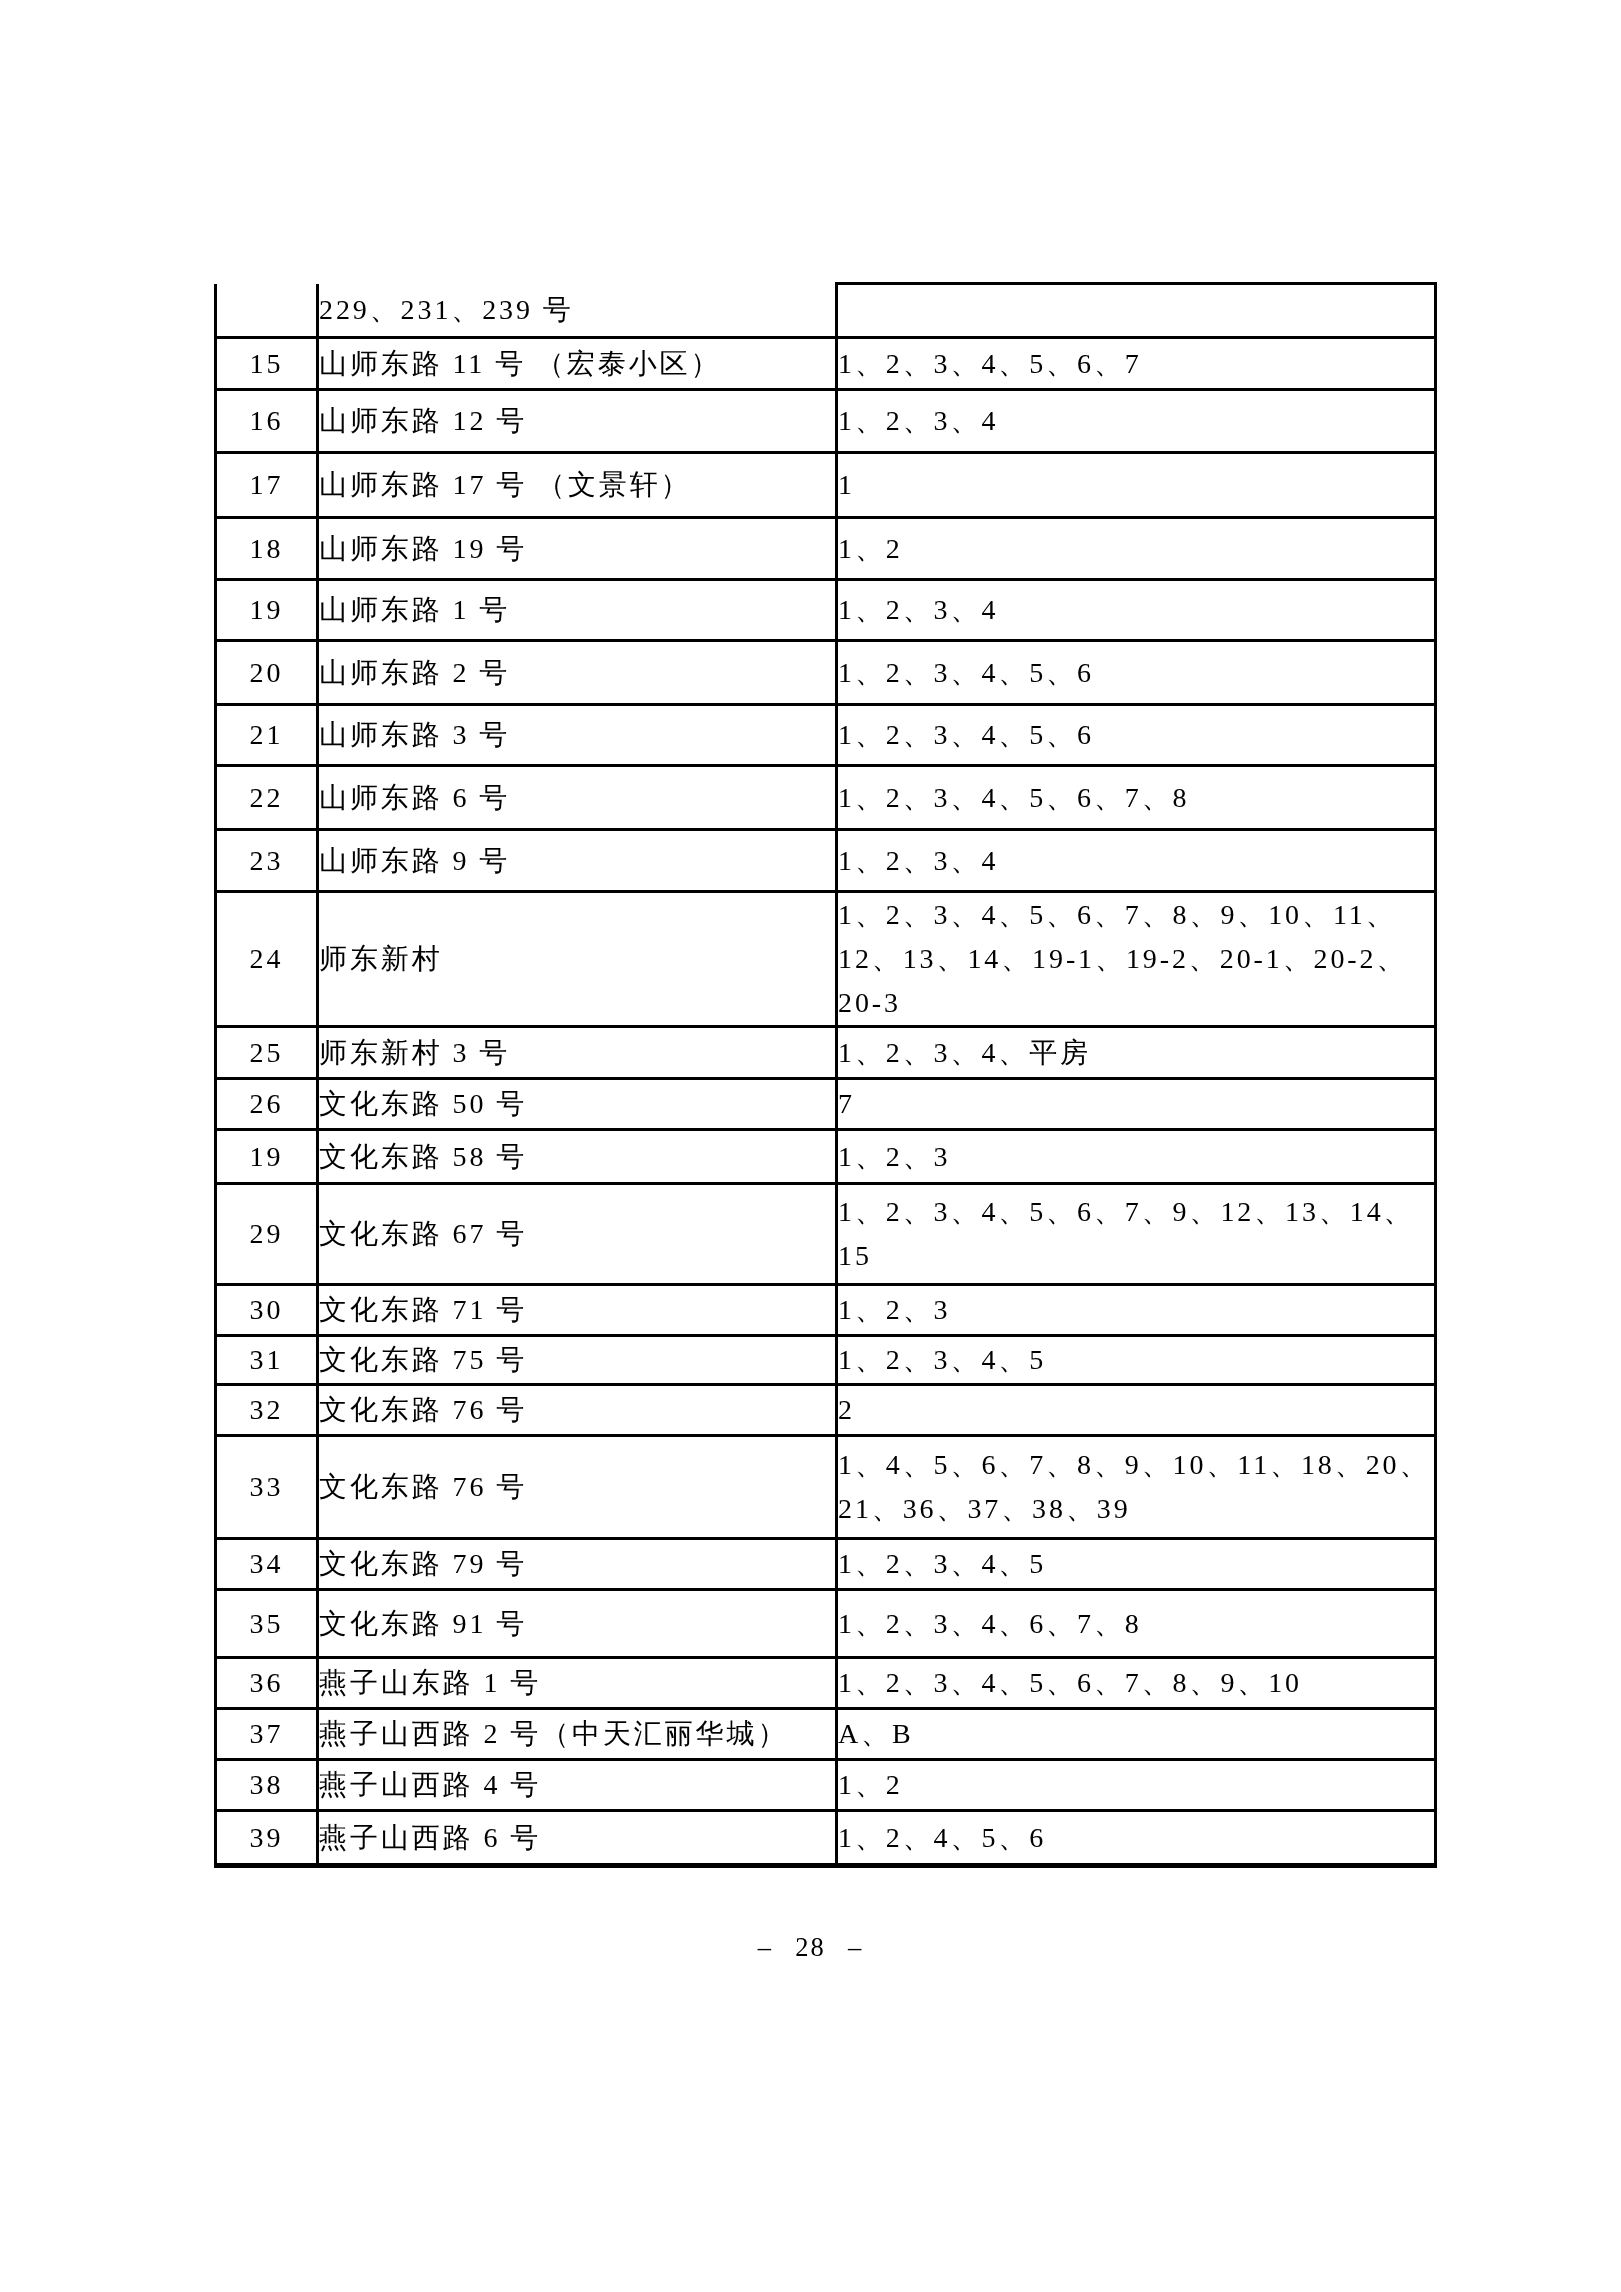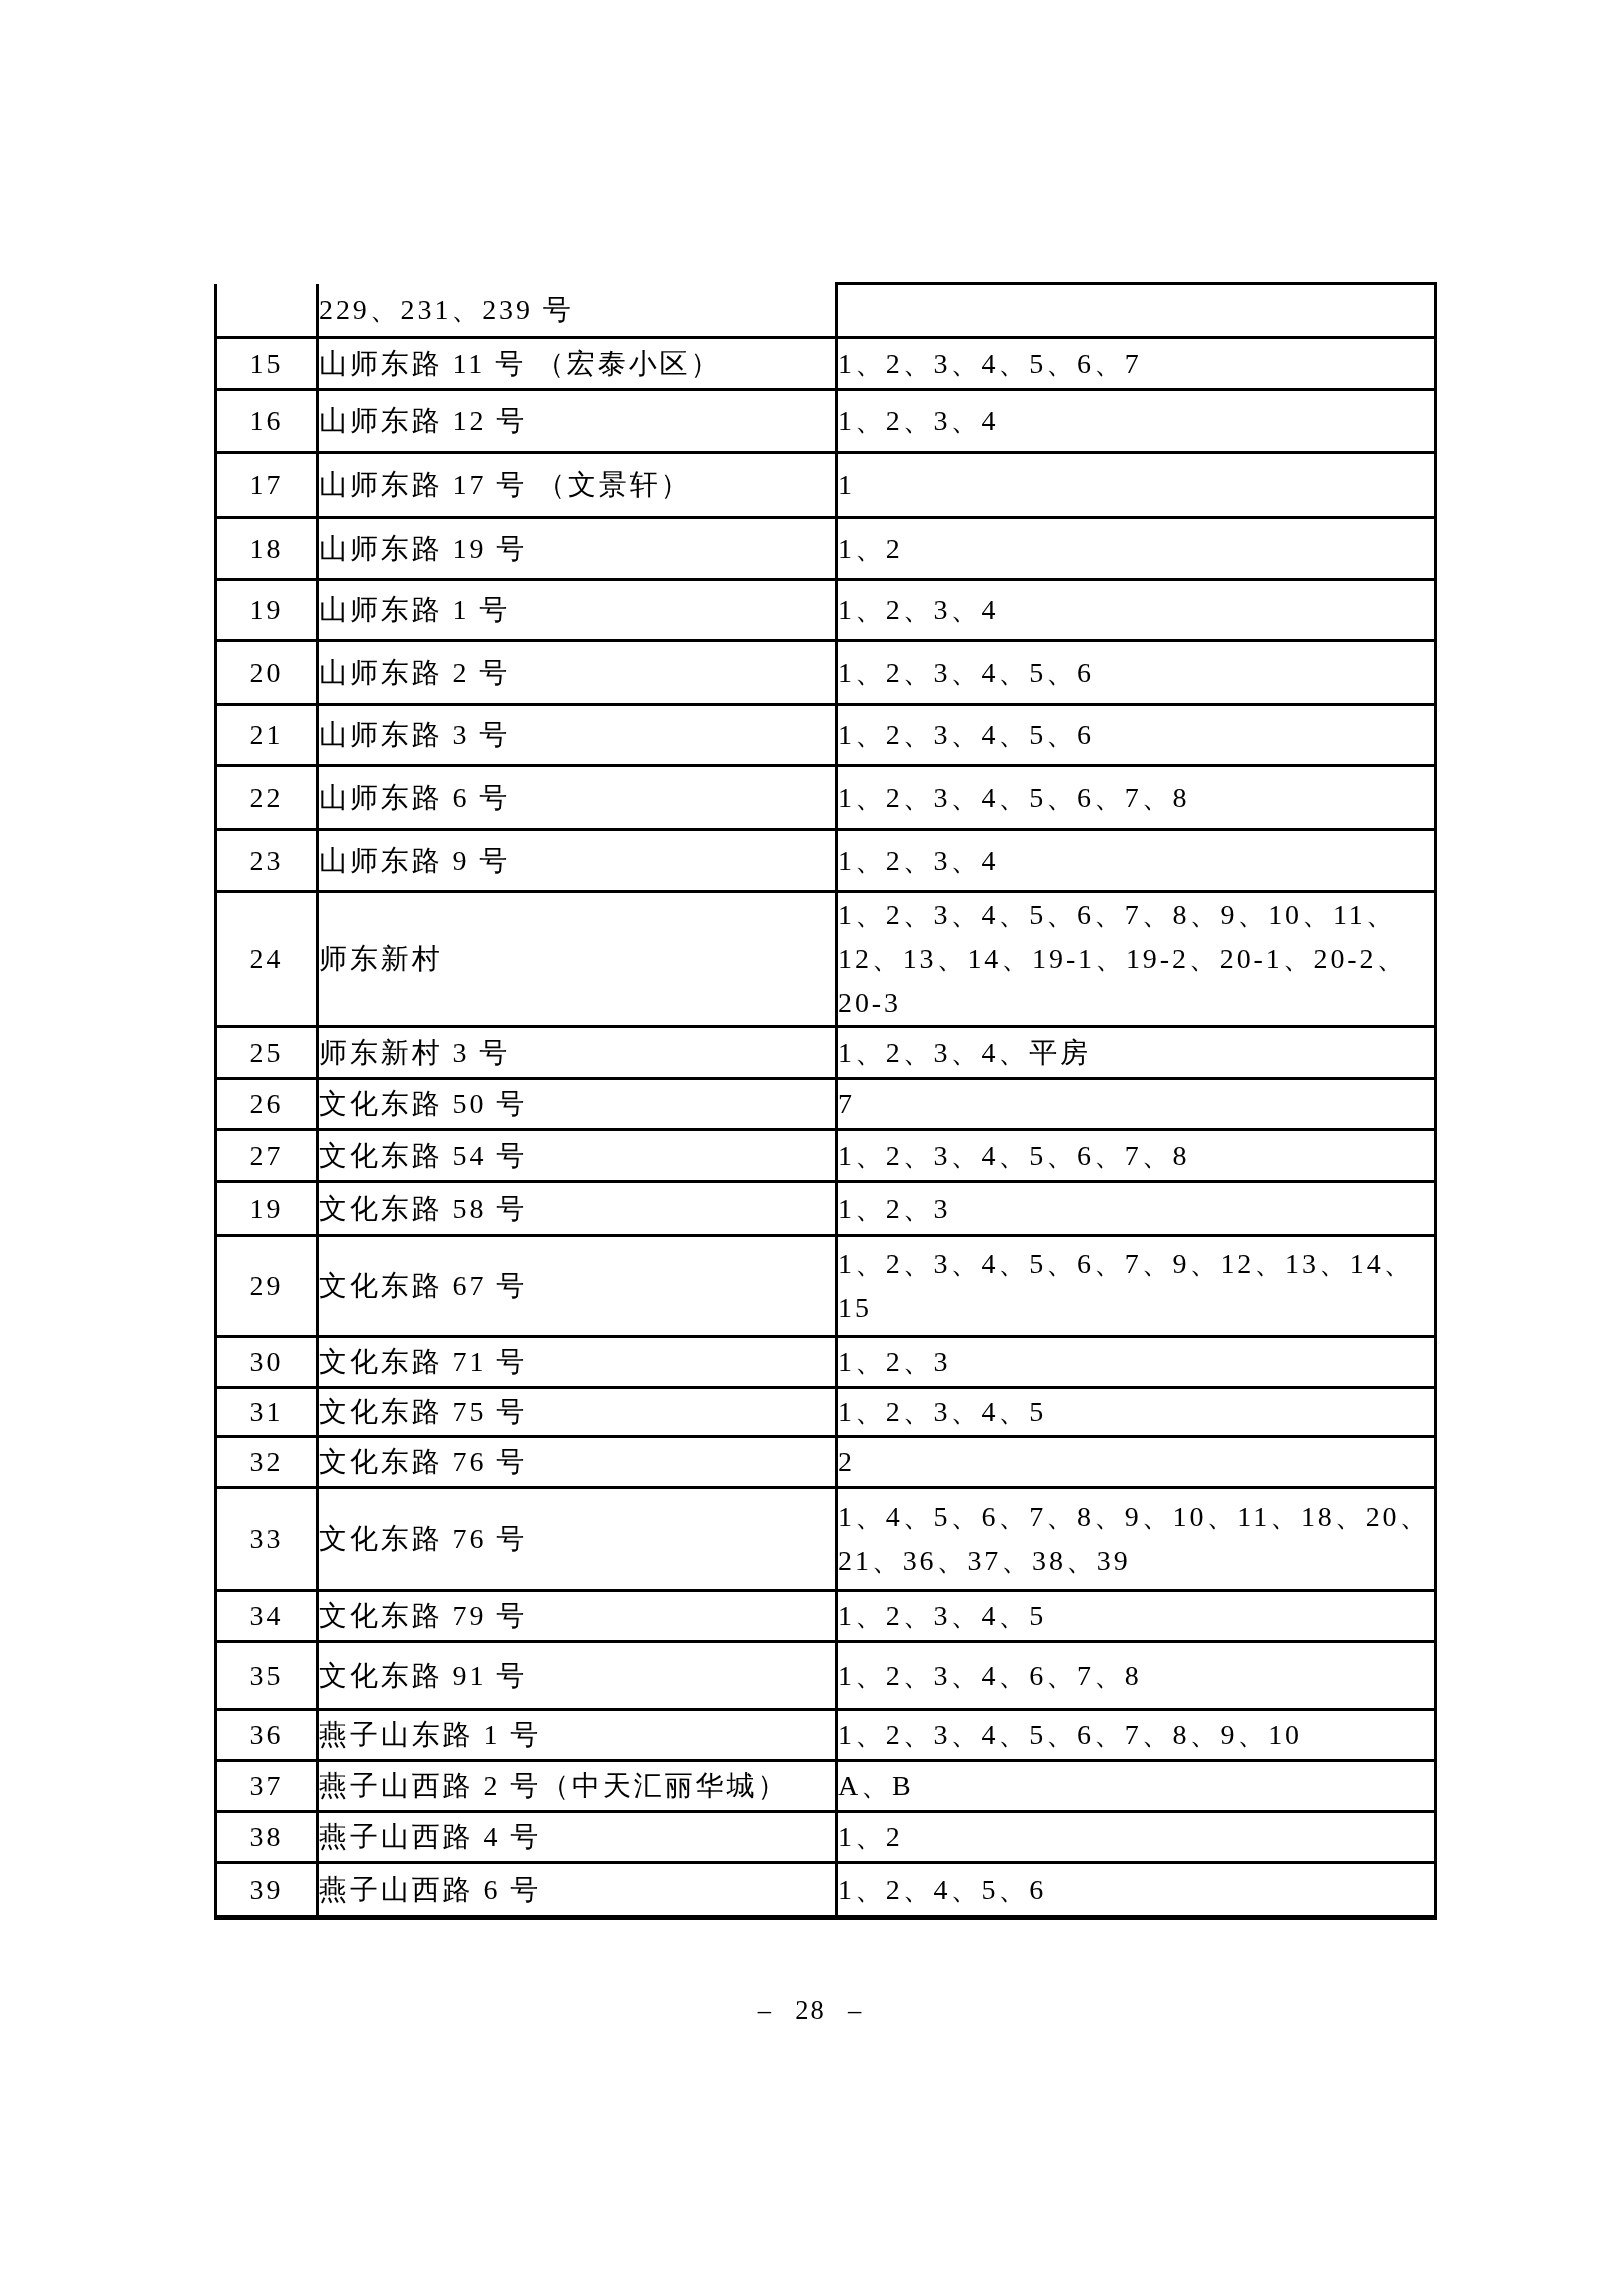--- a/index.html
+++ b/index.html
@@ -56,21 +56,21 @@
     border-top: none;
   }
   tr:last-child td {
     border-bottom-width: 5.9px;
     margin-top: 48px;
   }
   .page-number {
     position: absolute;
     left: 0;
     right: 0;
-    top: 1995px;
+    top: 1932px;
     text-align: center;
     font-size: 26.5px;
     letter-spacing: 2px;
     word-spacing: 13.7px;
   }
 </style>
 </head>
 <body>
 
 <div class="page">
@@ -143,25 +143,20 @@
           <tr style="height: 52px;">
             <td class="col-num">25</td>
             <td class="col-addr">师东新村 3 号</td>
             <td class="col-bld">1、2、3、4、平房</td>
           </tr>
           <tr style="height: 51px;">
             <td class="col-num">26</td>
             <td class="col-addr">文化东路 50 号</td>
             <td class="col-bld">7</td>
           </tr>
-          <tr style="height: 52px;">
-            <td class="col-num">27</td>
-            <td class="col-addr">文化东路 54 号</td>
-            <td class="col-bld">1、2、3、4、5、6、7、8</td>
-          </tr>
           <tr style="height: 54px;">
             <td class="col-num">19</td>
             <td class="col-addr">文化东路 58 号</td>
             <td class="col-bld">1、2、3</td>
           </tr>
           <tr style="height: 101px;">
             <td class="col-num">29</td>
             <td class="col-addr">文化东路 67 号</td>
             <td class="col-bld">1、2、3、4、5、6、7、9、12、13、14、
 15</td>

